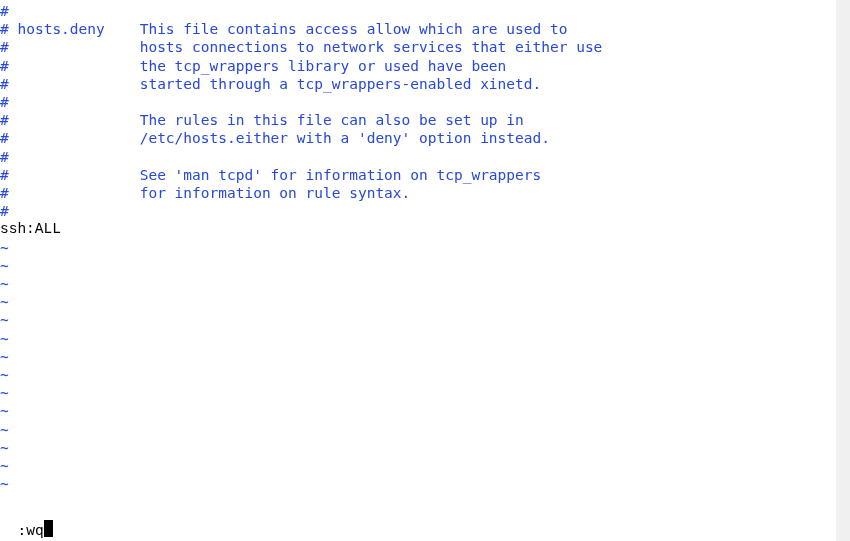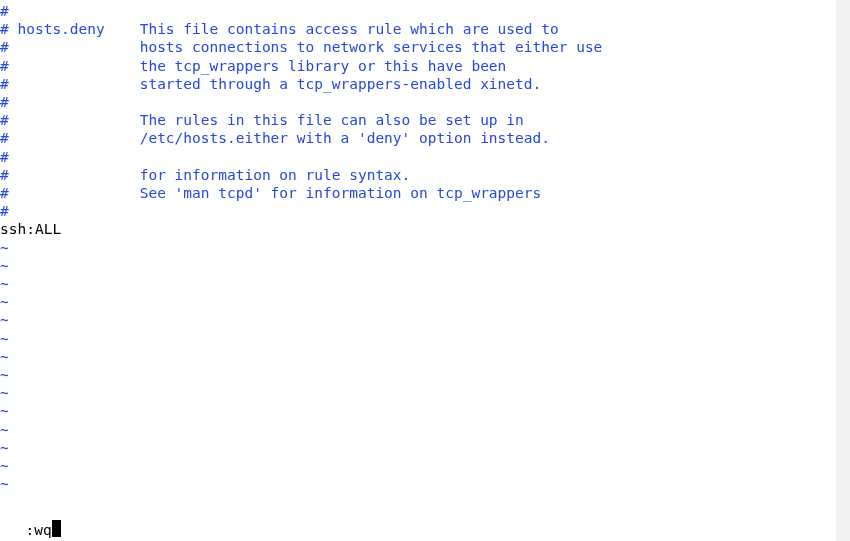--- a/index.html
+++ b/index.html
@@ -20,32 +20,32 @@
     .editor-area {
       padding: 2px 0 0 0;
     }
     .line {
       white-space: pre;
       color: #2648dd;
     }
     .content-line {
       white-space: pre;
       color: #000000;
+      font-family: Liberation Mono, monospace;
     }
     .tilde-line {
       white-space: pre;
       color: #2648dd;
     }
     .command-line {
       position: absolute;
       bottom: 2px;
       left: 0;
       white-space: pre;
       color: #000000;
-      margin-left: 8px;
     }
     .cursor {
       display: inline-block;
       width: 9px;
       height: 17px;
       background: #000000;
       vertical-align: text-bottom;
       margin-bottom: 1px;
     }
     .scrollbar {
@@ -55,30 +55,30 @@
       width: 14px;
       height: 100%;
       background: #f0f0f0;
     }
   </style>
 </head>
 <body>
 
 <div class="editor-area">
   <div class="line">#</div>
-  <div class="line"># hosts.deny    This file contains access rule which are used to</div>
+  <div class="line"># hosts.deny    This file contains access allow which are used to</div>
   <div class="line">#               hosts connections to network services that either use</div>
-  <div class="line">#               the tcp_wrappers library or this have been</div>
+  <div class="line">#               the tcp_wrappers library or used have been</div>
   <div class="line">#               started through a tcp_wrappers-enabled xinetd.</div>
   <div class="line">#</div>
   <div class="line">#               The rules in this file can also be set up in</div>
   <div class="line">#               /etc/hosts.either with a 'deny' option instead.</div>
   <div class="line">#</div>
+  <div class="line">#               See 'man tcpd' for information on tcp_wrappers</div>
   <div class="line">#               for information on rule syntax.</div>
-  <div class="line">#               See 'man tcpd' for information on tcp_wrappers</div>
   <div class="line">#</div>
   <div class="content-line">ssh:ALL</div>
   <div class="tilde-line">~</div>
   <div class="tilde-line">~</div>
   <div class="tilde-line">~</div>
   <div class="tilde-line">~</div>
   <div class="tilde-line">~</div>
   <div class="tilde-line">~</div>
   <div class="tilde-line">~</div>
   <div class="tilde-line">~</div>

